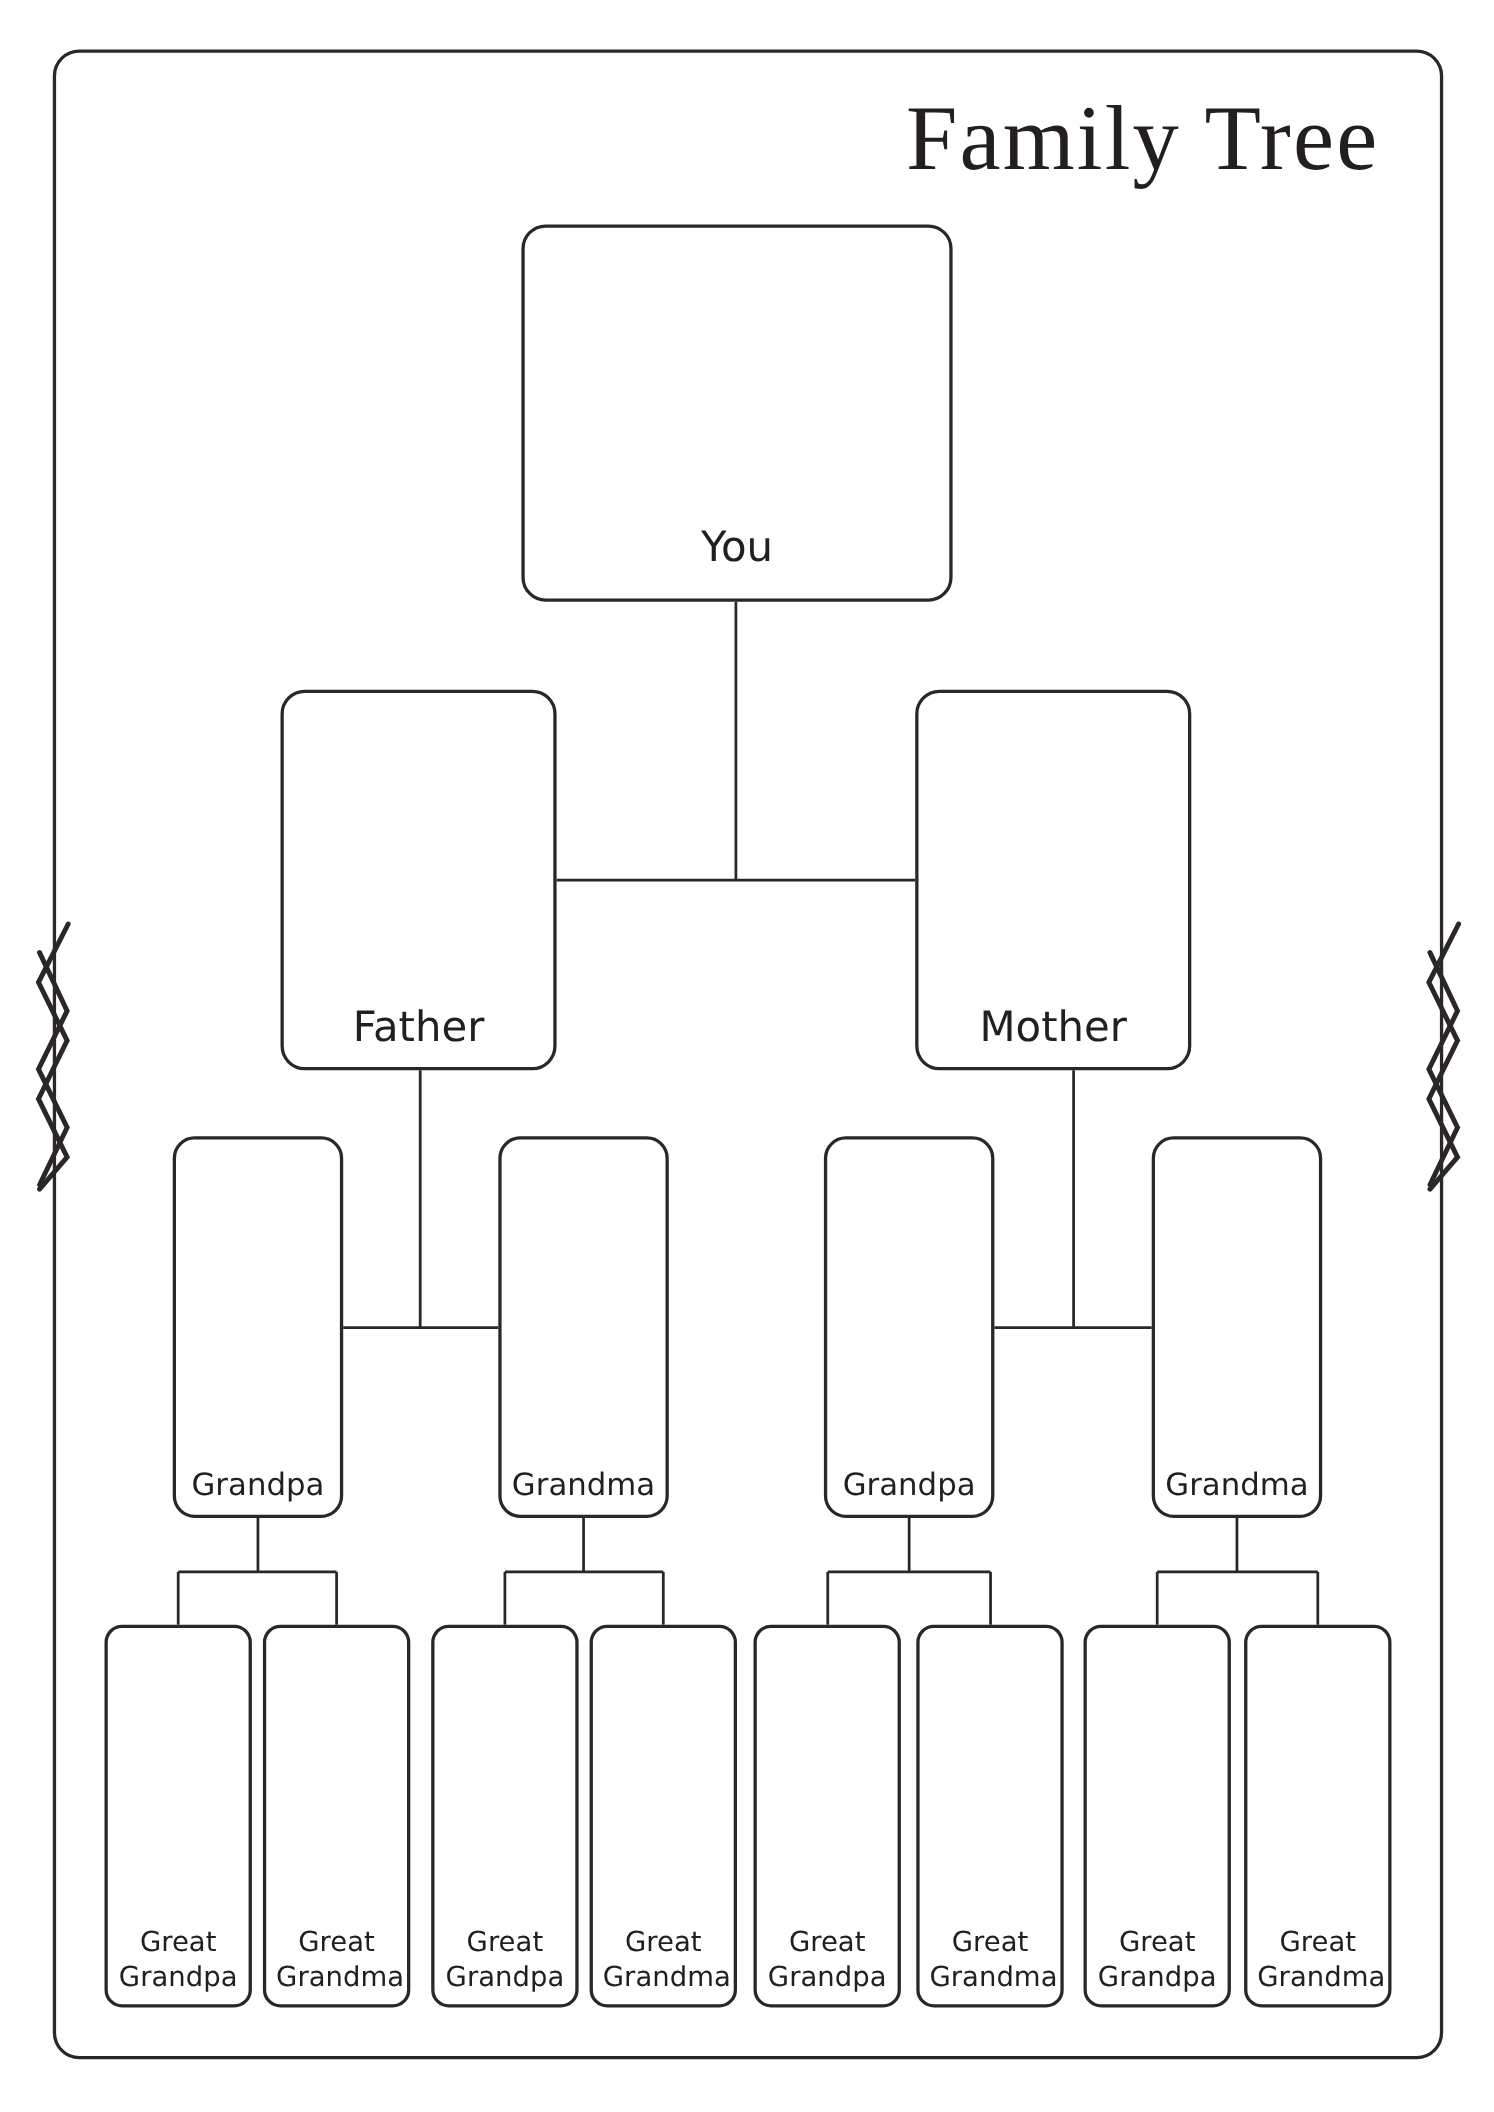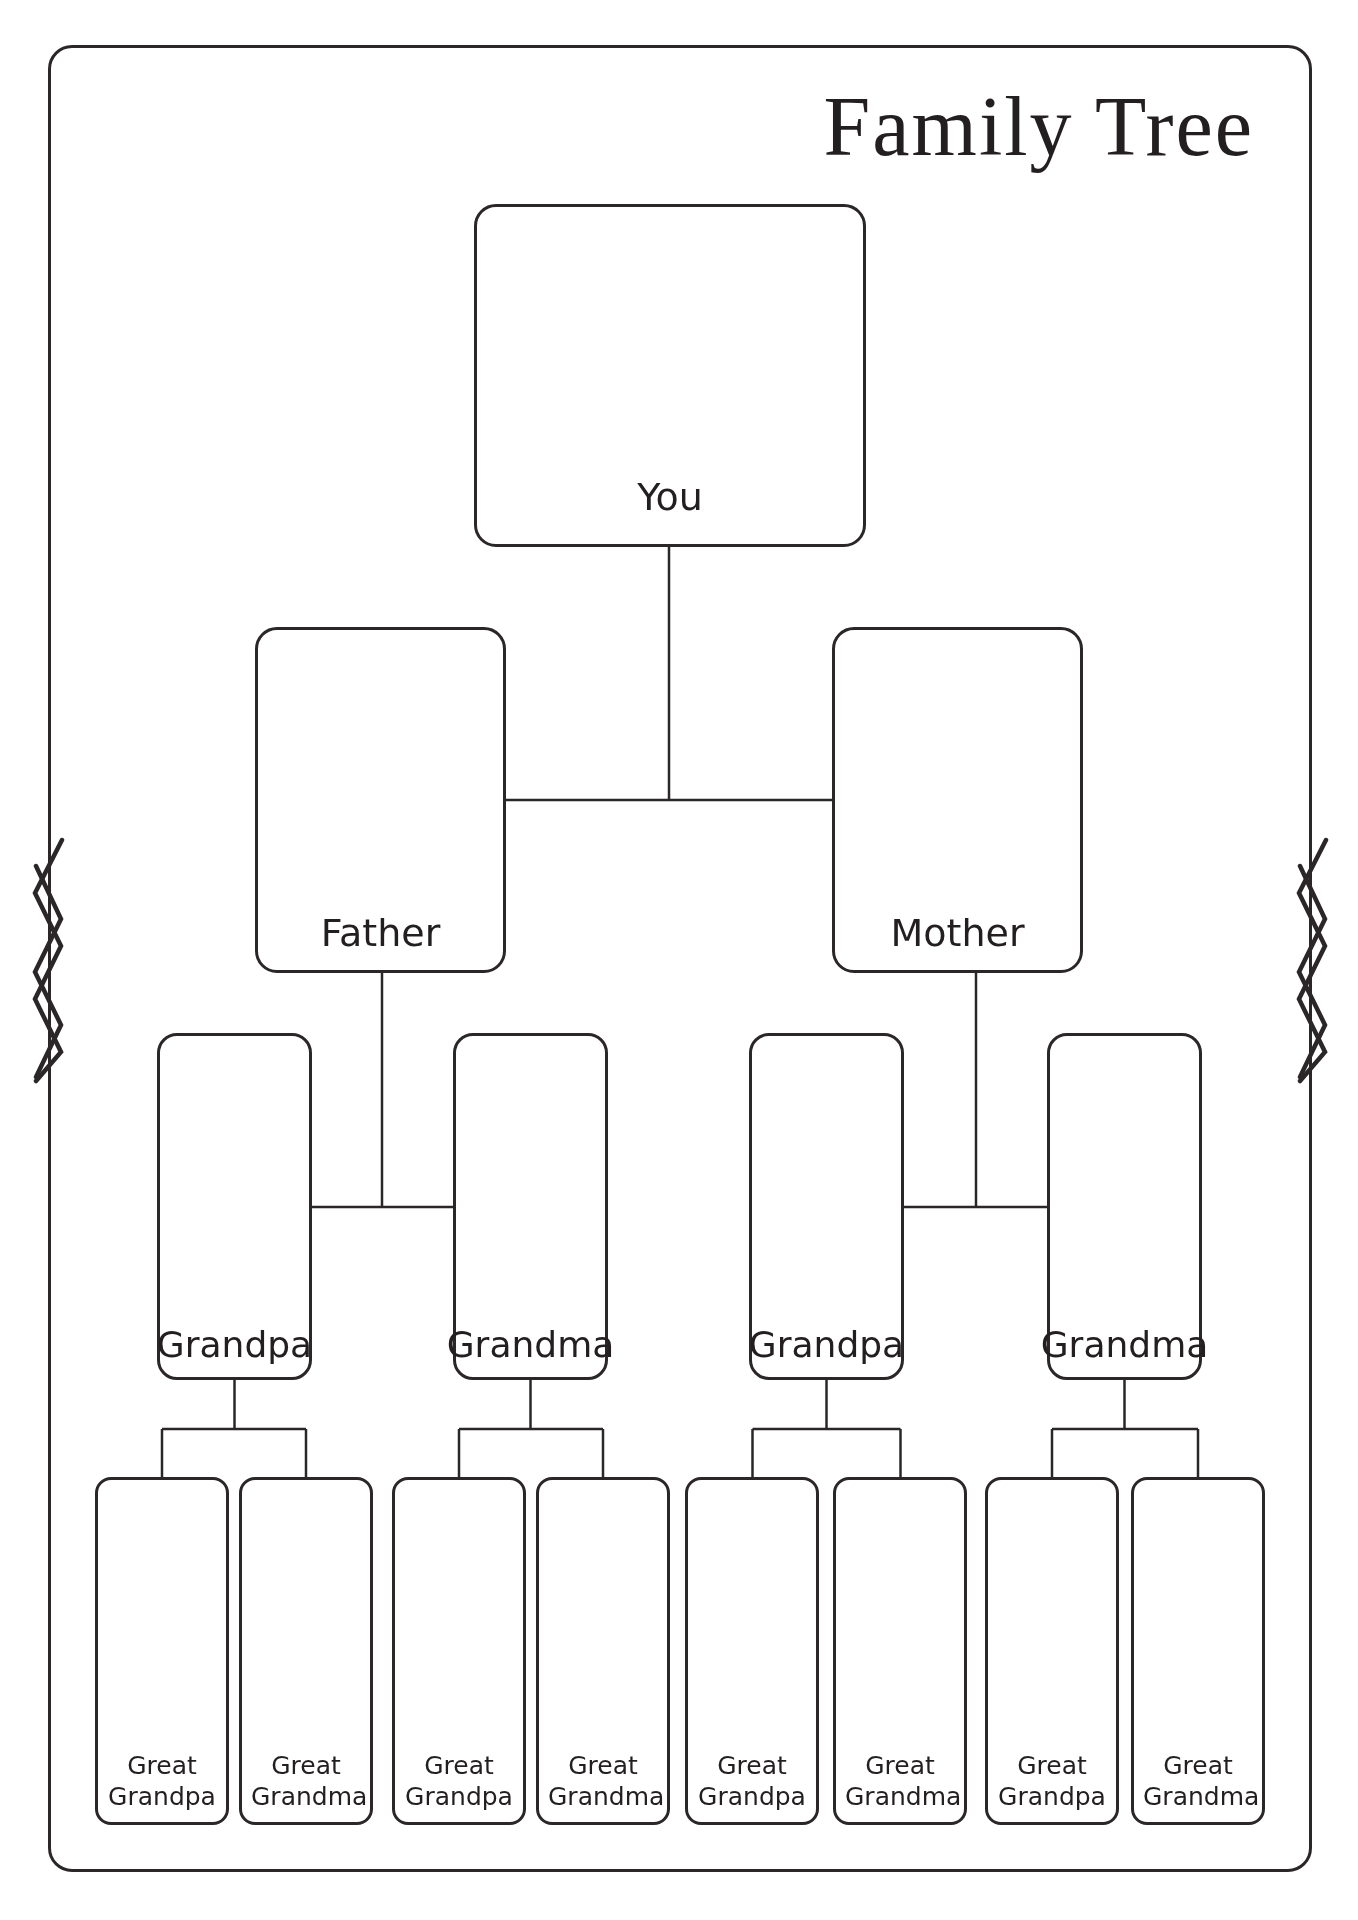--- a/index.html
+++ b/index.html
@@ -41,21 +41,21 @@
   .node .lbl{
     text-align:center;
     line-height:1.22;
     white-space:nowrap;
   }
   .node-you{left:474px;top:204px;width:392px;height:343px;border-radius:22px;}
   .node-you .lbl{font-size:38px;padding-bottom:24px;}
   .node-parent{top:627px;width:251px;height:346px;border-radius:22px;}
   .node-parent .lbl{font-size:38px;padding-bottom:14px;}
   .node-gp{top:1033px;width:155px;height:347px;border-radius:20px;}
-  .node-gp .lbl{font-size:36px;padding-bottom:10px;}
+  .node-gp .lbl{font-size:28px;padding-bottom:10px;}
   .node-gg{top:1477px;width:134px;height:348px;border-radius:16px;}
   .node-gg .lbl{font-size:25px;padding-bottom:10px;white-space:normal;width:110px;}
 </style>
 </head>
 <body>
 
 <div class="stage">
 
   <div class="page-border"></div>
 

